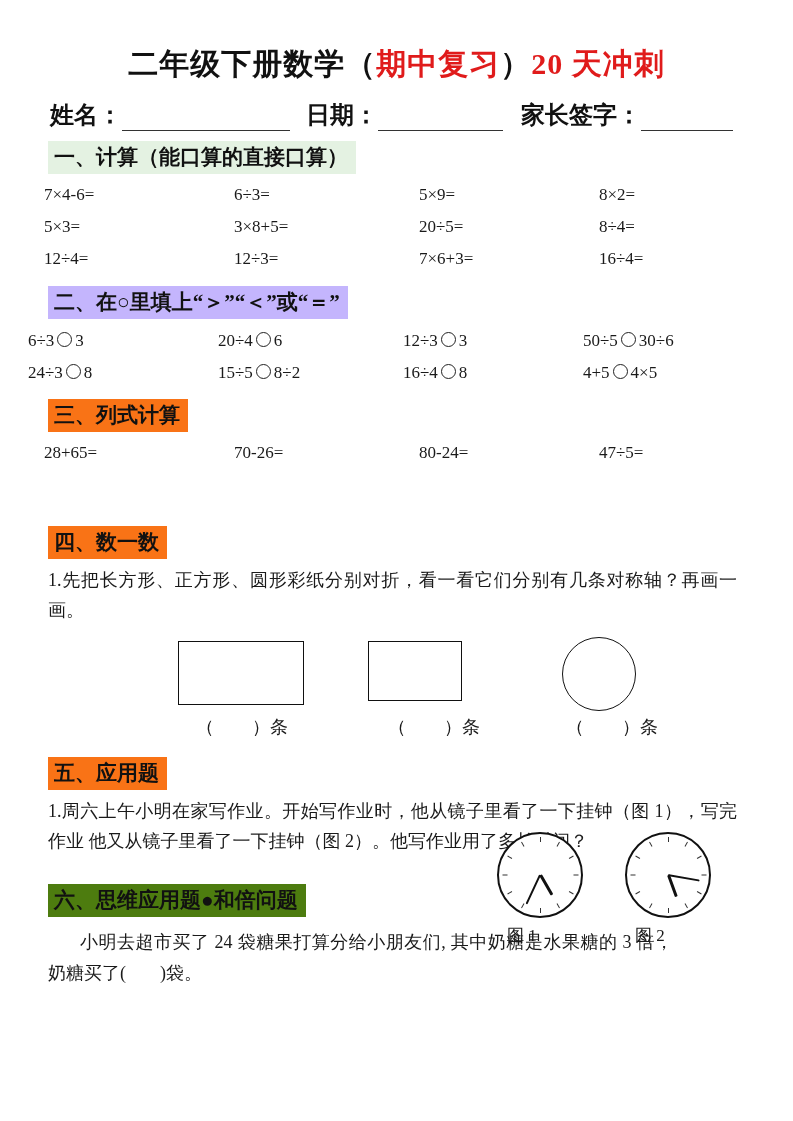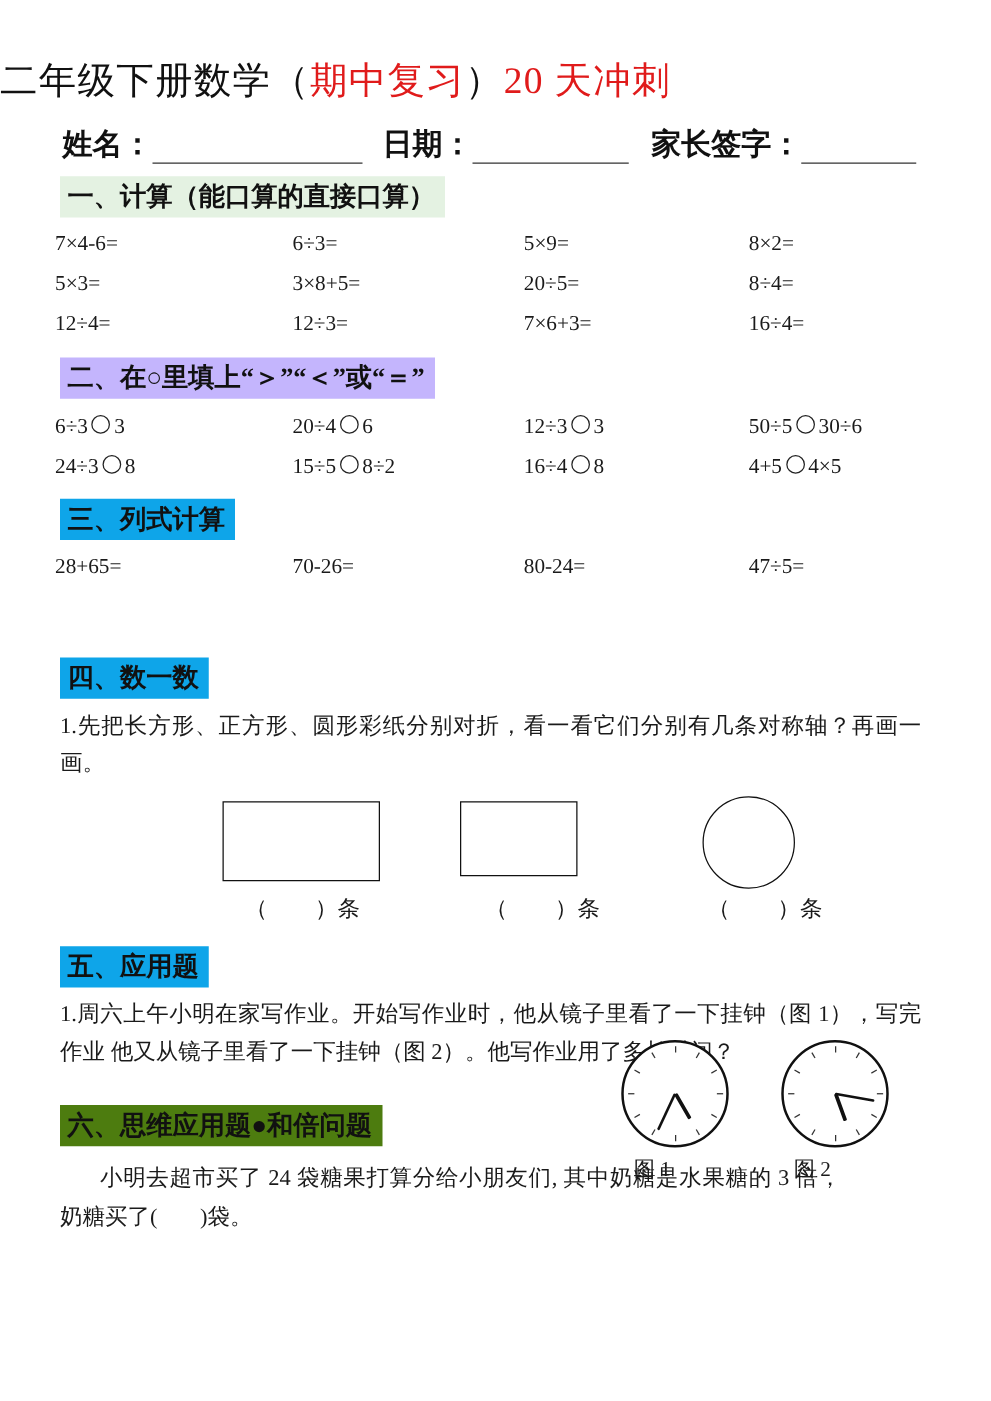--- a/index.html
+++ b/index.html
@@ -17,22 +17,23 @@
   }
   .page {
     width: 793px;
     height: 1121px;
     position: relative;
     padding: 0;
     box-sizing: border-box;
   }
   .title {
     margin: 44px 0 0 0;
+    text-align: center;
     font-size: 30px;
-    font-weight: normal;
+    font-weight: bold;
     letter-spacing: 1px;
     white-space: nowrap;
   }
   .title .black { color: #111; }
   .title .red { color: #e01b1b; }
   .title .paren { color: #111; }
 
   .meta-row {
     margin-top: 14px;
     padding: 0 50px 0 50px;
@@ -60,35 +61,35 @@
     padding: 2px 8px 3px 6px;
     font-size: 21px;
     font-weight: bold;
     color: #111;
     white-space: nowrap;
     text-align: right;
   }
   .bar-green { background: #e4f2e2; }
   .bar-pink  { background: #c4b5fd; }
   .bar-pink2 { background: #4d7c0f; }
-  .bar-pinkl { background: #0ea5e9; }
+  .bar-pinkl { background: #f97316; }
 
   .row-grid {
     display: grid;
     grid-template-columns: 190px 185px 180px 190px;
     padding-left: 44px;
     font-size: 17px;
     margin-bottom: 2px;
   }
   .row-grid .cell { padding: 5px 0 5px 0; white-space: nowrap; }
 
   .cmp-grid {
     display: grid;
     grid-template-columns: 190px 185px 180px 200px;
-    padding-left: 44px;
+    padding-left: 28px;
     font-size: 17px;
   }
   .cmp-grid .cell { padding: 6px 0; white-space: nowrap; }
   .circ {
     display: inline-block;
     width: 13px;
     height: 13px;
     border: 1px solid #222;
     border-radius: 50%;
     margin: 0 3px;

